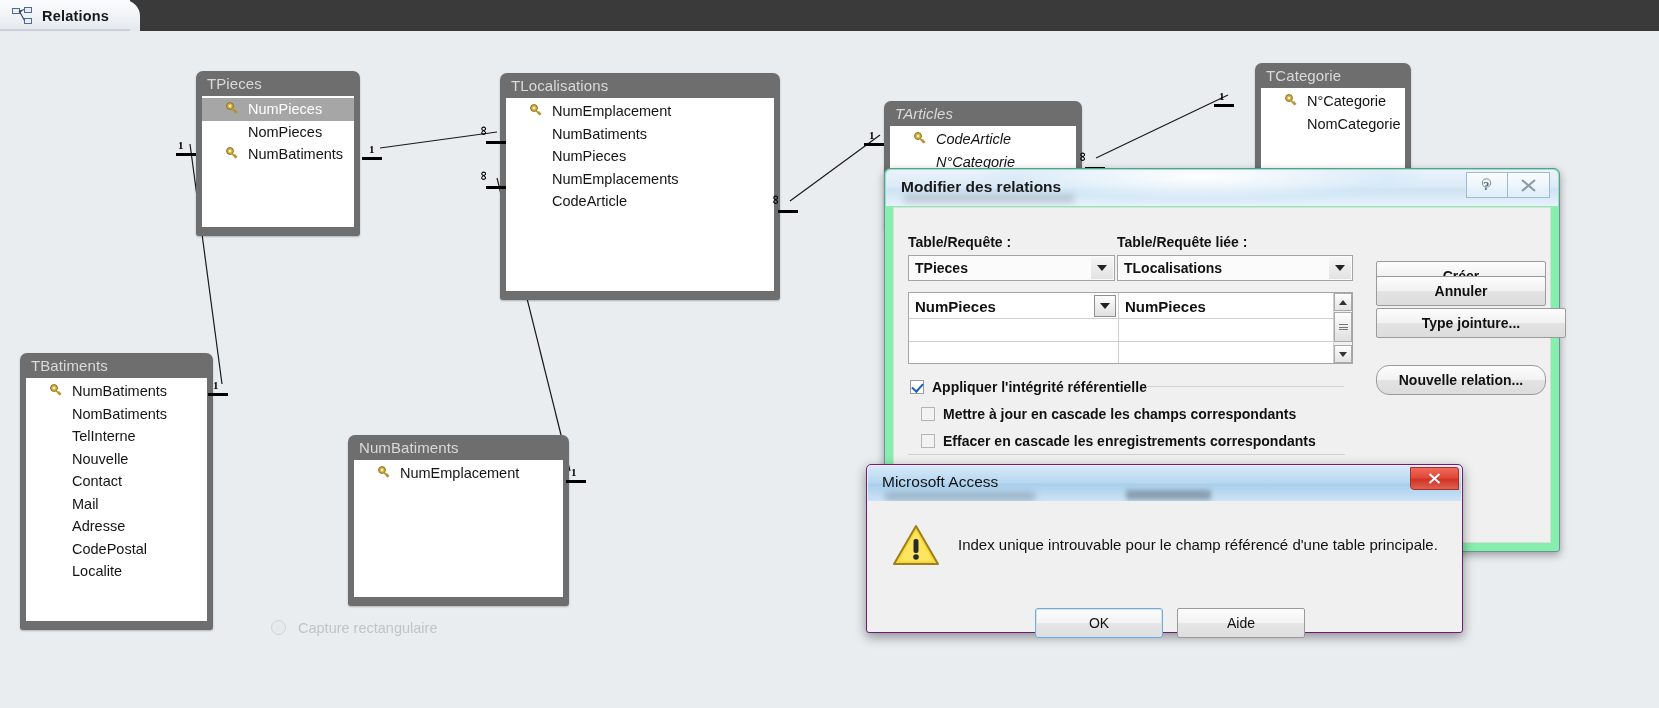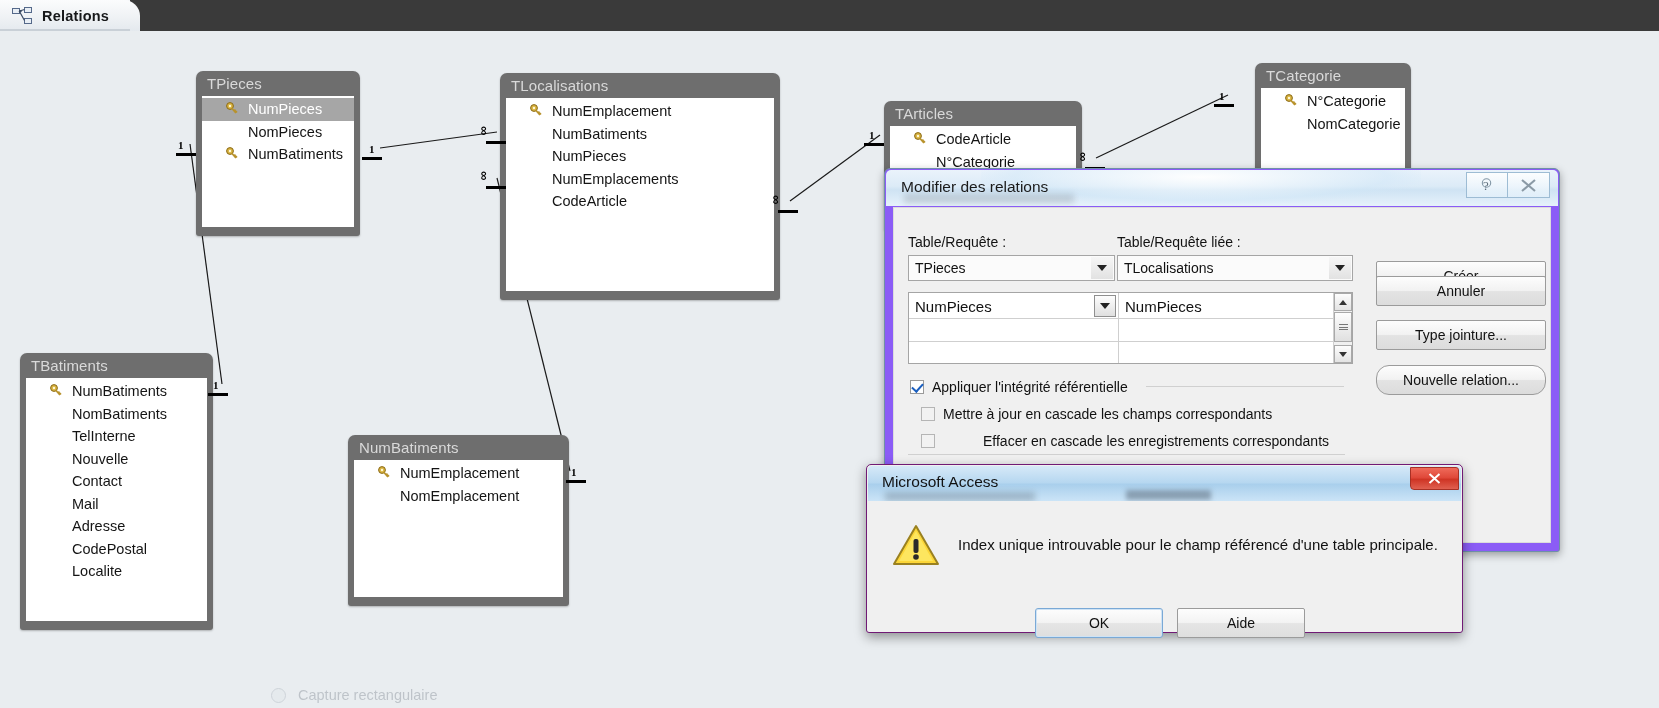--- a/index.html
+++ b/index.html
@@ -80,24 +80,25 @@
   .card {
     position: absolute; font-size: 11px; font-weight: bold; color: #000;
     font-family: "Liberation Serif", serif;
   }
   .cardbar { position:absolute; background:#000; height:3px; }
   .inf { position:absolute; font-size:13px; font-weight:bold; color:#000; font-family:"Liberation Sans",sans-serif; line-height:6px;}
 
   
   .dlg-rel {
     position: absolute; left: 884px; top: 168px; width: 676px; height: 384px;
-    background: #8b5cf6;
+    background: #86efac;
     border: 1px solid #6f8fa8;
     border-radius: 6px 6px 3px 3px;
     box-shadow: 0 3px 9px rgba(0,0,0,.35);
+    font-weight: bold;
   }
   .dlg-rel .titlebar {
     position: absolute; left: 1px; top: 1px; right: 1px; height: 36px;
     background: linear-gradient(to bottom,#eaf3fb 0%, #dcebf7 45%, #cfe3f3 55%, #e6f2fb 100%);
     border-radius: 5px 5px 0 0;
     overflow: hidden;
   }
   .dlg-rel .titlebar .glow {
     position:absolute; left:95px; top:-20px; width:440px; height:54px;
     background: radial-gradient(ellipse at center, rgba(255,255,255,.95) 0%, rgba(210,232,248,.5) 60%, rgba(210,232,248,0) 75%);
@@ -220,22 +221,22 @@
   }
   .msgbox .aidebtn {
     position:absolute; left:309px; top:107px; width:128px; height:30px;
     background: linear-gradient(to bottom,#fdfdfd 0%,#f3f3f3 48%,#e5e5e5 52%,#dedede 100%);
     border:1px solid #9b9b9b; border-radius:2px;
     display:flex;align-items:center;justify-content:center;font-size:14px;color:#111;text-align:center;
   }
 
   
   .capture {
-    position:absolute; left:265px; top:650px; width:248px; height:28px;
-    display:flex; align-items:center; opacity:.30;
+    position:absolute; left:265px; top:589px; width:248px; height:28px;
+    display:flex; align-items:flex-start; opacity:.30;
   }
   .capture .cicon {
     width:15px;height:15px;border:1px solid #8c97a2;border-radius:50%;margin-left:6px;
     background:#dfe4e9;
   }
   .capture .clabel { margin-left:12px; font-size:14.5px; color:#5c6672; }
 </style>
 </head>
 <body>
 
@@ -330,21 +331,21 @@
             <span class="keyslot"></span>
             <span class="ftext">NumEmplacements</span>
           </div>
         <div class="fld">
             <span class="keyslot"></span>
             <span class="ftext">CodeArticle</span>
           </div>
       </div>
     </div>
 
-    <div class="tbl" style="left:884px; top:70px; width:198px; height:130px;">
+    <div class="tbl" style="left:884px; top:70px; width:198px; height:130px;font-style:italic;">
       <div class="tbl-title">TArticles</div>
       <div class="tbl-body">
         <div class="fld">
           <span class="keyslot">
             <svg class="keyicon" viewBox="0 0 13 14">
                 <circle cx="4" cy="4" r="3.4" fill="#d9b441" stroke="#8a6a17" stroke-width="1"></circle>
                 <circle cx="4" cy="4" r="1.2" fill="#fff8d8"></circle>
                 <path d="M5.6 6 L10 11 M8.2 9 L9.6 7.8 M9.6 10.4 L11 9.2" stroke="#b8922c" stroke-width="1.8" fill="none"></path>
               </svg>
           </span>
@@ -435,24 +436,20 @@
         <div class="fld">
           <span class="keyslot">
             <svg class="keyicon" viewBox="0 0 13 14">
                 <circle cx="4" cy="4" r="3.4" fill="#d9b441" stroke="#8a6a17" stroke-width="1"></circle>
                 <circle cx="4" cy="4" r="1.2" fill="#fff8d8"></circle>
                 <path d="M5.6 6 L10 11 M8.2 9 L9.6 7.8 M9.6 10.4 L11 9.2" stroke="#b8922c" stroke-width="1.8" fill="none"></path>
               </svg>
           </span>
           <span class="ftext">NumEmplacement</span>
         </div>
-        <div class="fld">
-            <span class="keyslot"></span>
-            <span class="ftext">NomEmplacement</span>
-          </div>
       </div>
     </div>
 
     <div>
       <div class="card" style="left:178px; top:108px;">1</div>
       <div class="cardbar" style="left:176px; top:122px; width:20px;"></div>
 
       <div class="card" style="left:369px; top:112px;">1</div>
       <div class="cardbar" style="left:362px; top:126px; width:20px;"></div>
 
@@ -559,29 +556,29 @@
       <div class="chkrow" style="left:16px; top:171px;">
         <span class="chkbox checked"></span>
         <span>Appliquer l'intégrité référentielle</span>
       </div>
       <div class="grpline" style="left:252px; top:178px; width:198px;"></div>
 
       <div class="chkrow" style="left:27px; top:198px;">
         <span class="chkbox dis"></span>
         <span>Mettre à jour en cascade les champs correspondants</span>
       </div>
-      <div class="chkrow" style="left:27px; top:225px;gap:40px;">
+      <div class="chkrow" style="left:27px; top:225px;">
         <span class="chkbox dis"></span>
         <span>Effacer en cascade les enregistrements correspondants</span>
       </div>
       <div class="grpline" style="left:14px; top:246px; width:437px;"></div>
 
       <div class="btn" style="left:482px; top:25px; width:170px;margin-top:28px;">Créer</div>
       <div class="btn" style="left:482px; top:68px; width:170px;">Annuler</div>
-      <div class="btn" style="left:482px; top:112px; width:170px;">Type jointure...</div>
+      <div class="btn" style="left:482px; top:100px; width:190px;">Type jointure...</div>
       <div class="btn" style="left:482px; top:157px; width:170px;border-radius:13px;">Nouvelle relation...</div>
     </div>
   </div>
 
   <div class="msgbox">
     <div class="mtitlebar">
       <div class="mblur1"></div>
       <div class="mblur2"></div>
     </div>
     <div class="mtitle">Microsoft Access</div>

